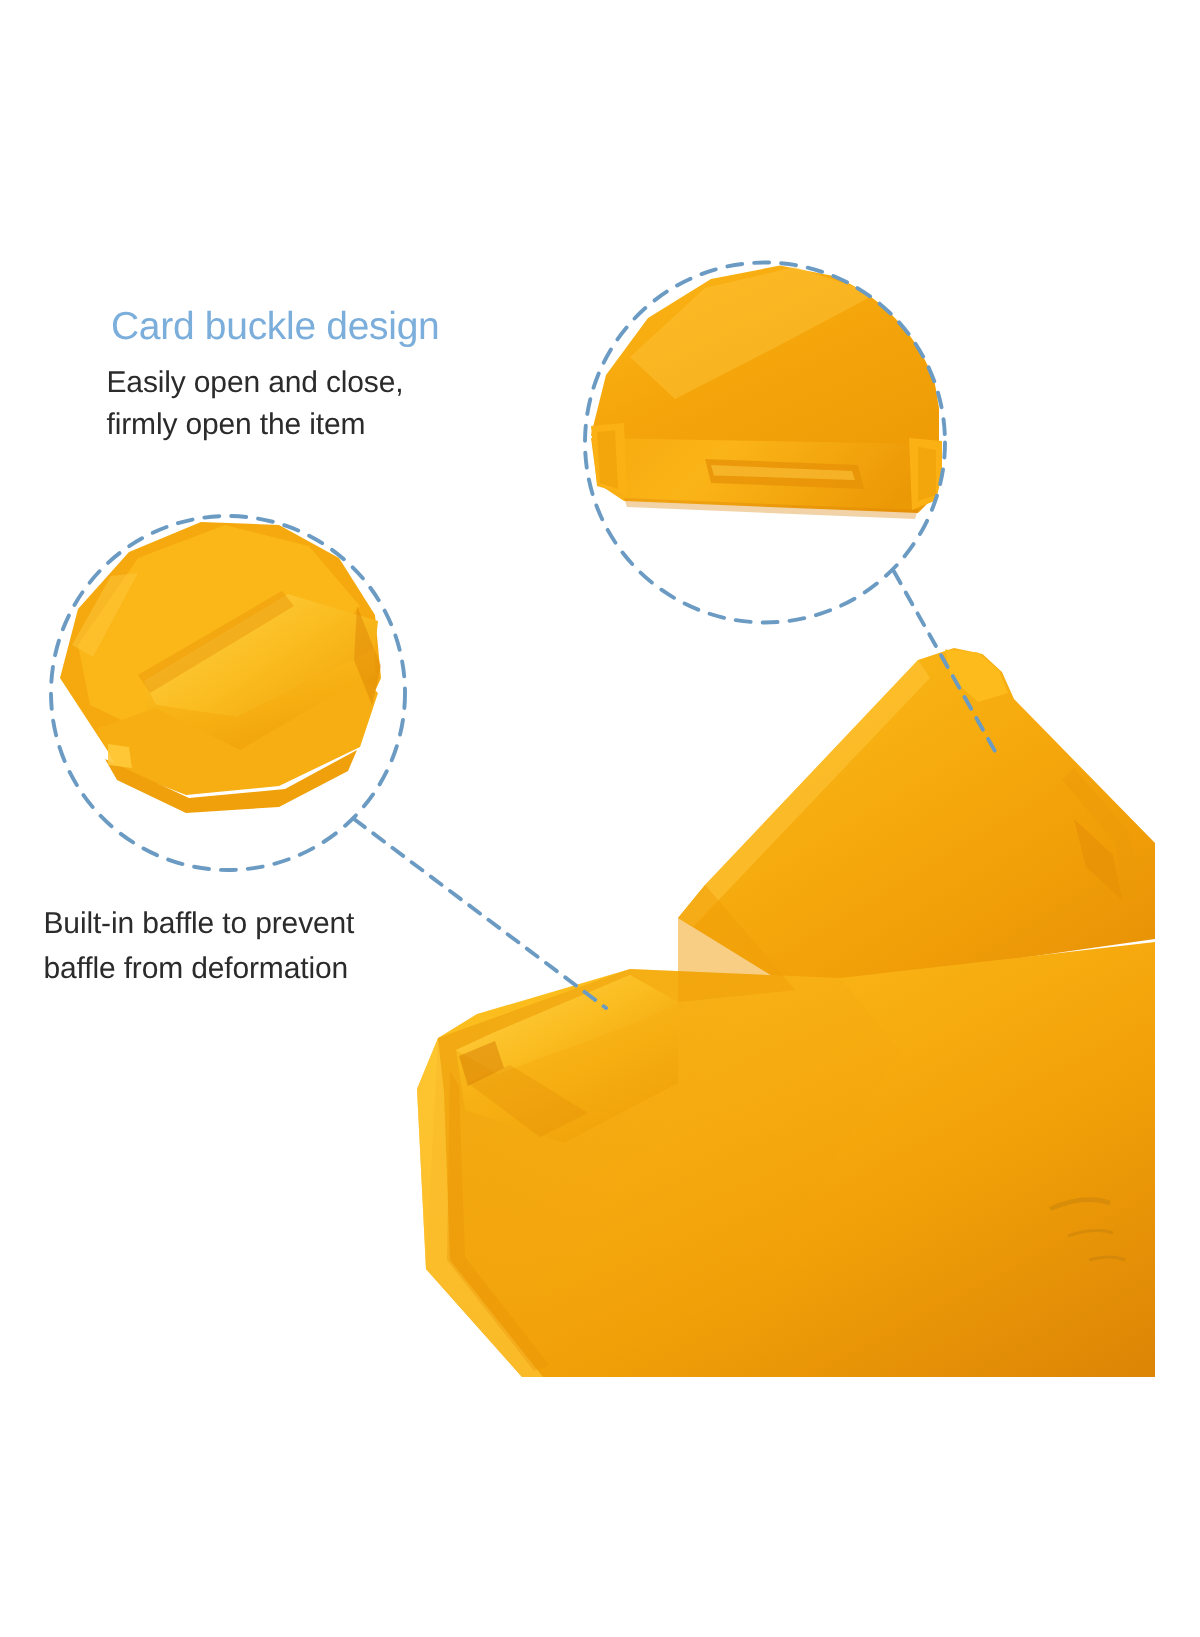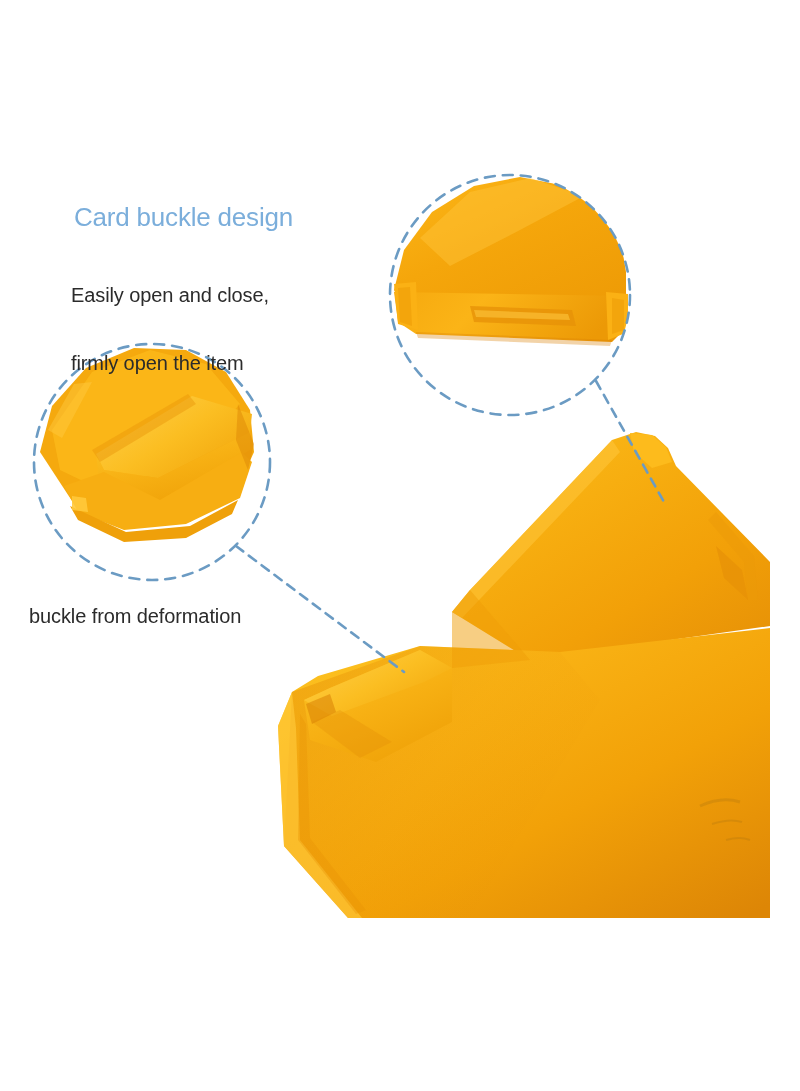--- a/index.html
+++ b/index.html
@@ -33,21 +33,21 @@
     position: absolute;
     left: 71px;
     top: 241px;
     font-size: 20px;
     line-height: 28px;
     font-weight: 400;
     letter-spacing: -0.1px;
     color: #2B2B2B;
     width: 300px;
   }
-  .subline span { display: block; white-space: nowrap; margin-top: 40px; }
+  .subline span { display: block; white-space: nowrap; }
 
   .caption2 {
     position: absolute;
     left: 29px;
     top: 601px;
     font-size: 20px;
     line-height: 30px;
     font-weight: 400;
     letter-spacing: -0.1px;
     color: #2B2B2B;
@@ -233,16 +233,17 @@
   </svg>
 
   <div class="headline">Card buckle design</div>
 
   <div class="subline">
     <span>Easily open and close,</span>
     <span>firmly open the item</span>
   </div>
 
   <div class="caption2">
-    <span>buckle from deformation</span>
+    <span>Built-in baffle to prevent</span>
+    <span>baffle from deformation</span>
   </div>
 
 </div>
 
 </body></html>

